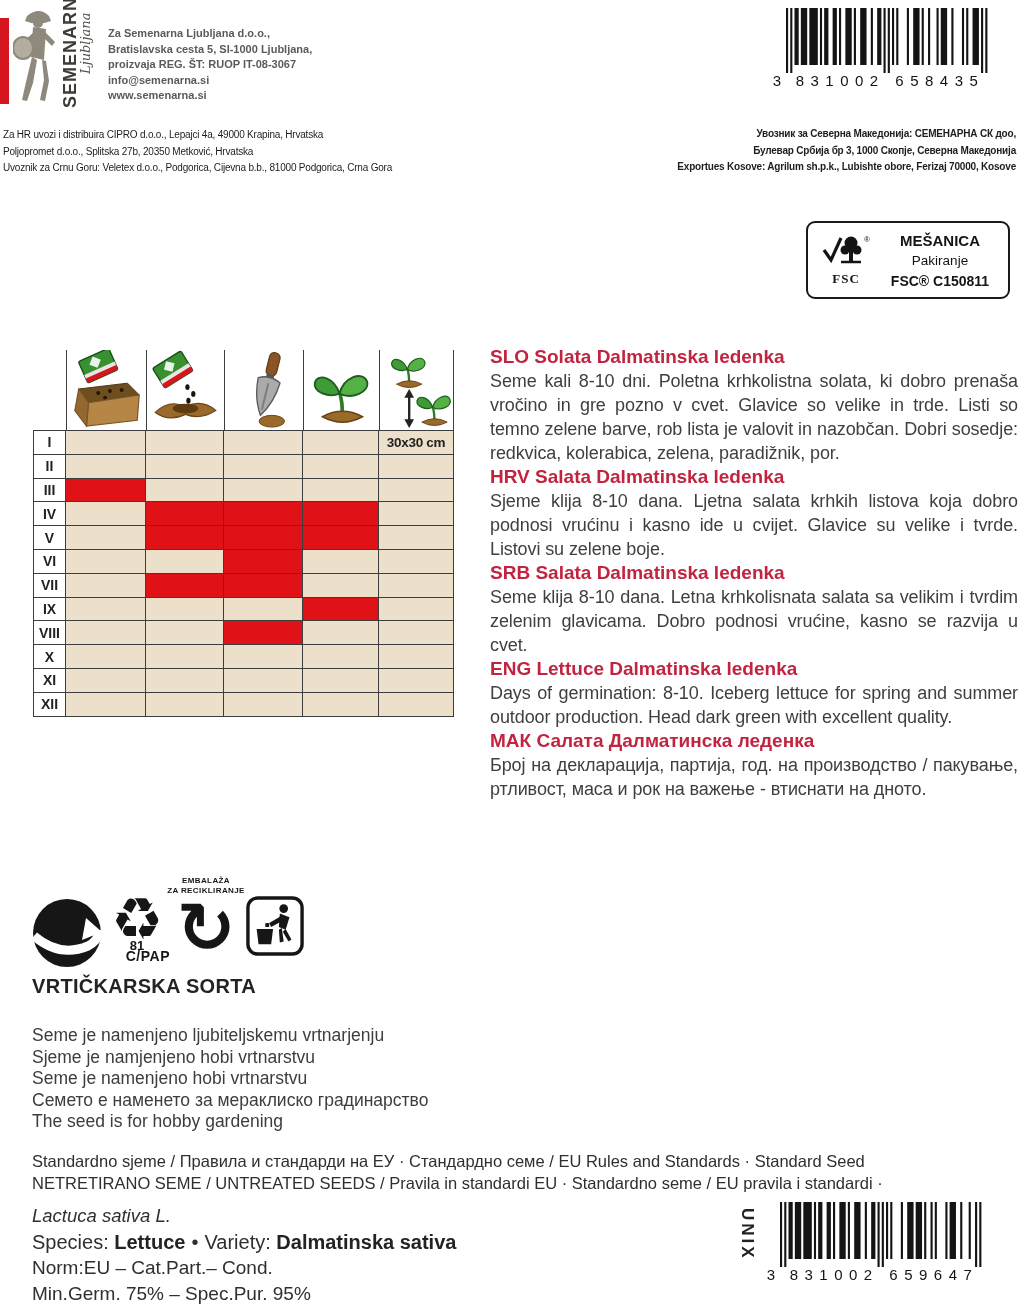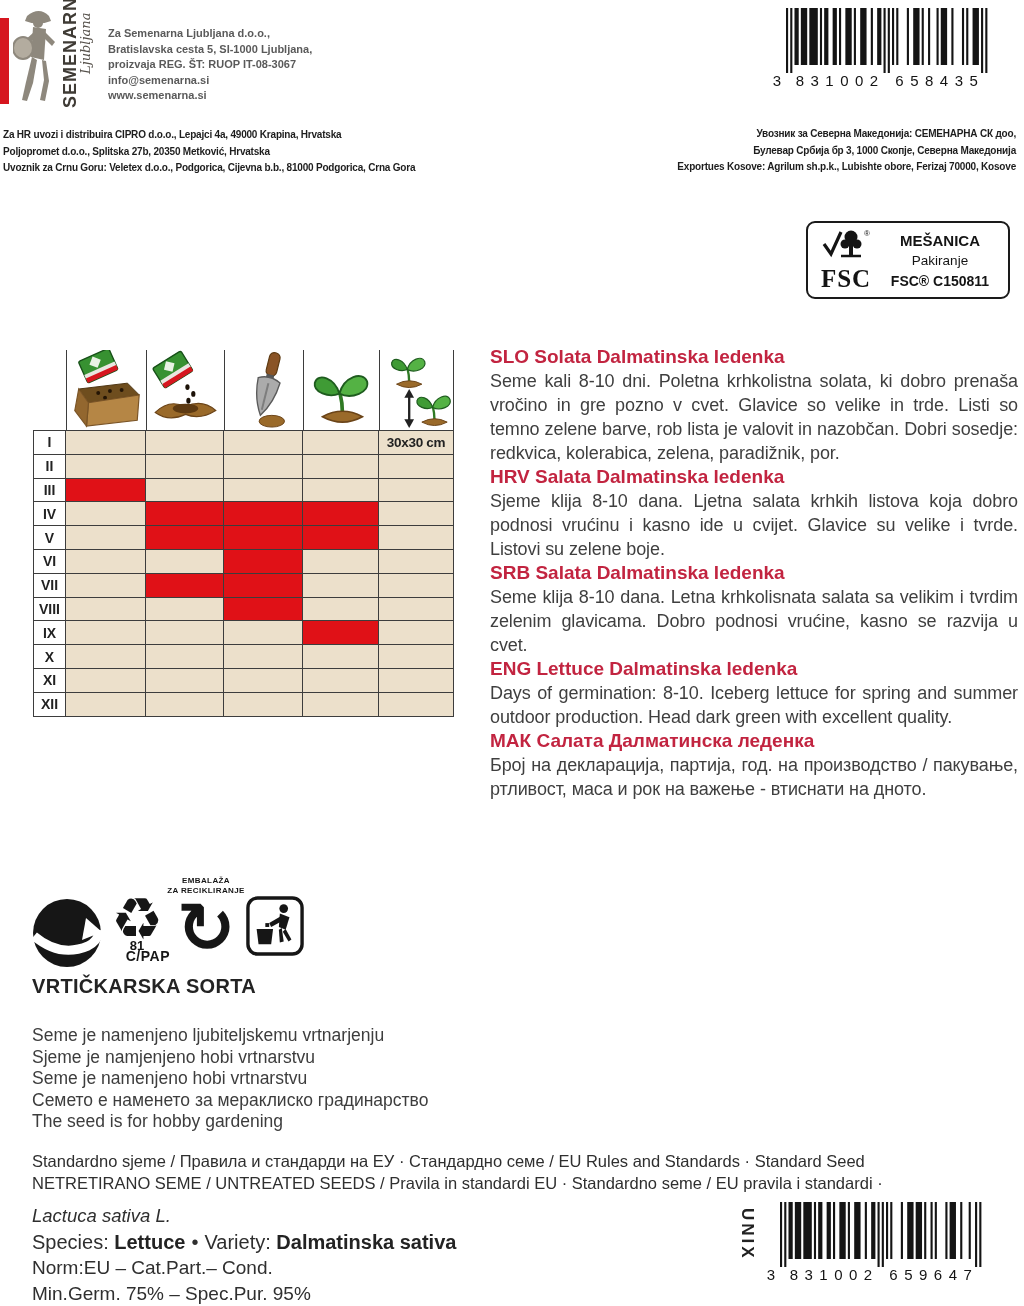--- a/index.html
+++ b/index.html
@@ -16,26 +16,26 @@
   .brand-name{font-weight:bold;font-size:18px;letter-spacing:1px;color:#3f3b35;}
   .brand-city{font-family:"DejaVu Serif",serif;font-style:italic;font-size:13px;color:#55504a;margin-left:34px;margin-top:-3px;}
 
   .producer{position:absolute;left:108px;top:26px;font-size:11px;font-weight:bold;line-height:15.5px;color:#5a5a5a;}
 
   .barcode{position:absolute;}
   #barcode-top{left:770px;top:8px;}
   #barcode-bottom{left:764px;top:1202px;}
   .unix-vert{position:absolute;left:737px;top:1208px;writing-mode:vertical-rl;font-size:17px;font-weight:bold;letter-spacing:3px;color:#222;}
 
-  .imp-left{position:absolute;left:3px;top:127px;font-size:10px;font-weight:bold;letter-spacing:-0.2px;line-height:16.5px;color:#1d1d1d;}
+  .imp-left{position:absolute;left:3px;top:127px;font-size:10px;font-weight:normal;letter-spacing:-0.2px;line-height:16.5px;color:#1d1d1d;}
   .imp-right{position:absolute;right:8px;top:126px;text-align:right;font-size:10px;font-weight:bold;letter-spacing:-0.2px;line-height:16.5px;color:#1d1d1d;}
 
   .fsc-box{position:absolute;left:806px;top:221px;width:204px;height:78px;border:2.5px solid #1a1a1a;border-radius:9px;display:flex;align-items:center;padding:4px 6px;background:#fff;}
   .fsc-left{width:64px;text-align:center;}
-  .fsc-word{font-family:"Liberation Serif",serif;font-weight:bold;font-size:25px;letter-spacing:1px;color:#141414;margin-top:-2px;}
+  .fsc-word{font-family:"Liberation Serif",serif;font-weight:bold;font-size:13px;letter-spacing:1px;color:#141414;margin-top:-2px;}
   .fsc-right{flex:1;text-align:center;color:#141414;}
   .fsc-mix{font-weight:bold;font-size:15px;}
   .fsc-pack{font-size:13.5px;margin-top:4px;}
   .fsc-cert{font-weight:bold;font-size:14px;margin-top:5px;}
 
   #calendar-header{position:absolute;left:66px;top:350px;display:grid;grid-template-columns:80px 78px 79px 76px 75px;height:80px;}
   #calendar-header .hcell{border-left:1.6px solid var(--grid-line);display:flex;align-items:flex-end;justify-content:center;overflow:visible;}
   #calendar-header .hcell:last-child{border-right:1.6px solid var(--grid-line);}
   #calendar-body{position:absolute;left:33px;top:430px;border-top:1.6px solid var(--grid-line);border-left:1.6px solid var(--grid-line);width:421px;}
   .cal-row{display:grid;grid-template-columns:32px 80px 78px 79px 76px 75px;height:23.8px;}
@@ -302,33 +302,33 @@
       </div>
       <div class="cal-row">
         <div class="cal-month">VII</div>
         <div class="cal-cell"></div>
         <div class="cal-cell active"></div>
         <div class="cal-cell active"></div>
         <div class="cal-cell"></div>
         <div class="cal-cell"></div>
       </div>
       <div class="cal-row">
+        <div class="cal-month">IX</div>
+        <div class="cal-cell"></div>
+        <div class="cal-cell"></div>
+        <div class="cal-cell"></div>
+        <div class="cal-cell active"></div>
+        <div class="cal-cell"></div>
+      </div>
+      <div class="cal-row">
         <div class="cal-month">VIII</div>
         <div class="cal-cell"></div>
         <div class="cal-cell"></div>
         <div class="cal-cell active"></div>
         <div class="cal-cell"></div>
-        <div class="cal-cell"></div>
-      </div>
-      <div class="cal-row">
-        <div class="cal-month">IX</div>
-        <div class="cal-cell"></div>
-        <div class="cal-cell"></div>
-        <div class="cal-cell"></div>
-        <div class="cal-cell active"></div>
         <div class="cal-cell"></div>
       </div>
       <div class="cal-row">
         <div class="cal-month">X</div>
         <div class="cal-cell"></div>
         <div class="cal-cell"></div>
         <div class="cal-cell"></div>
         <div class="cal-cell"></div>
         <div class="cal-cell"></div>
       </div>

